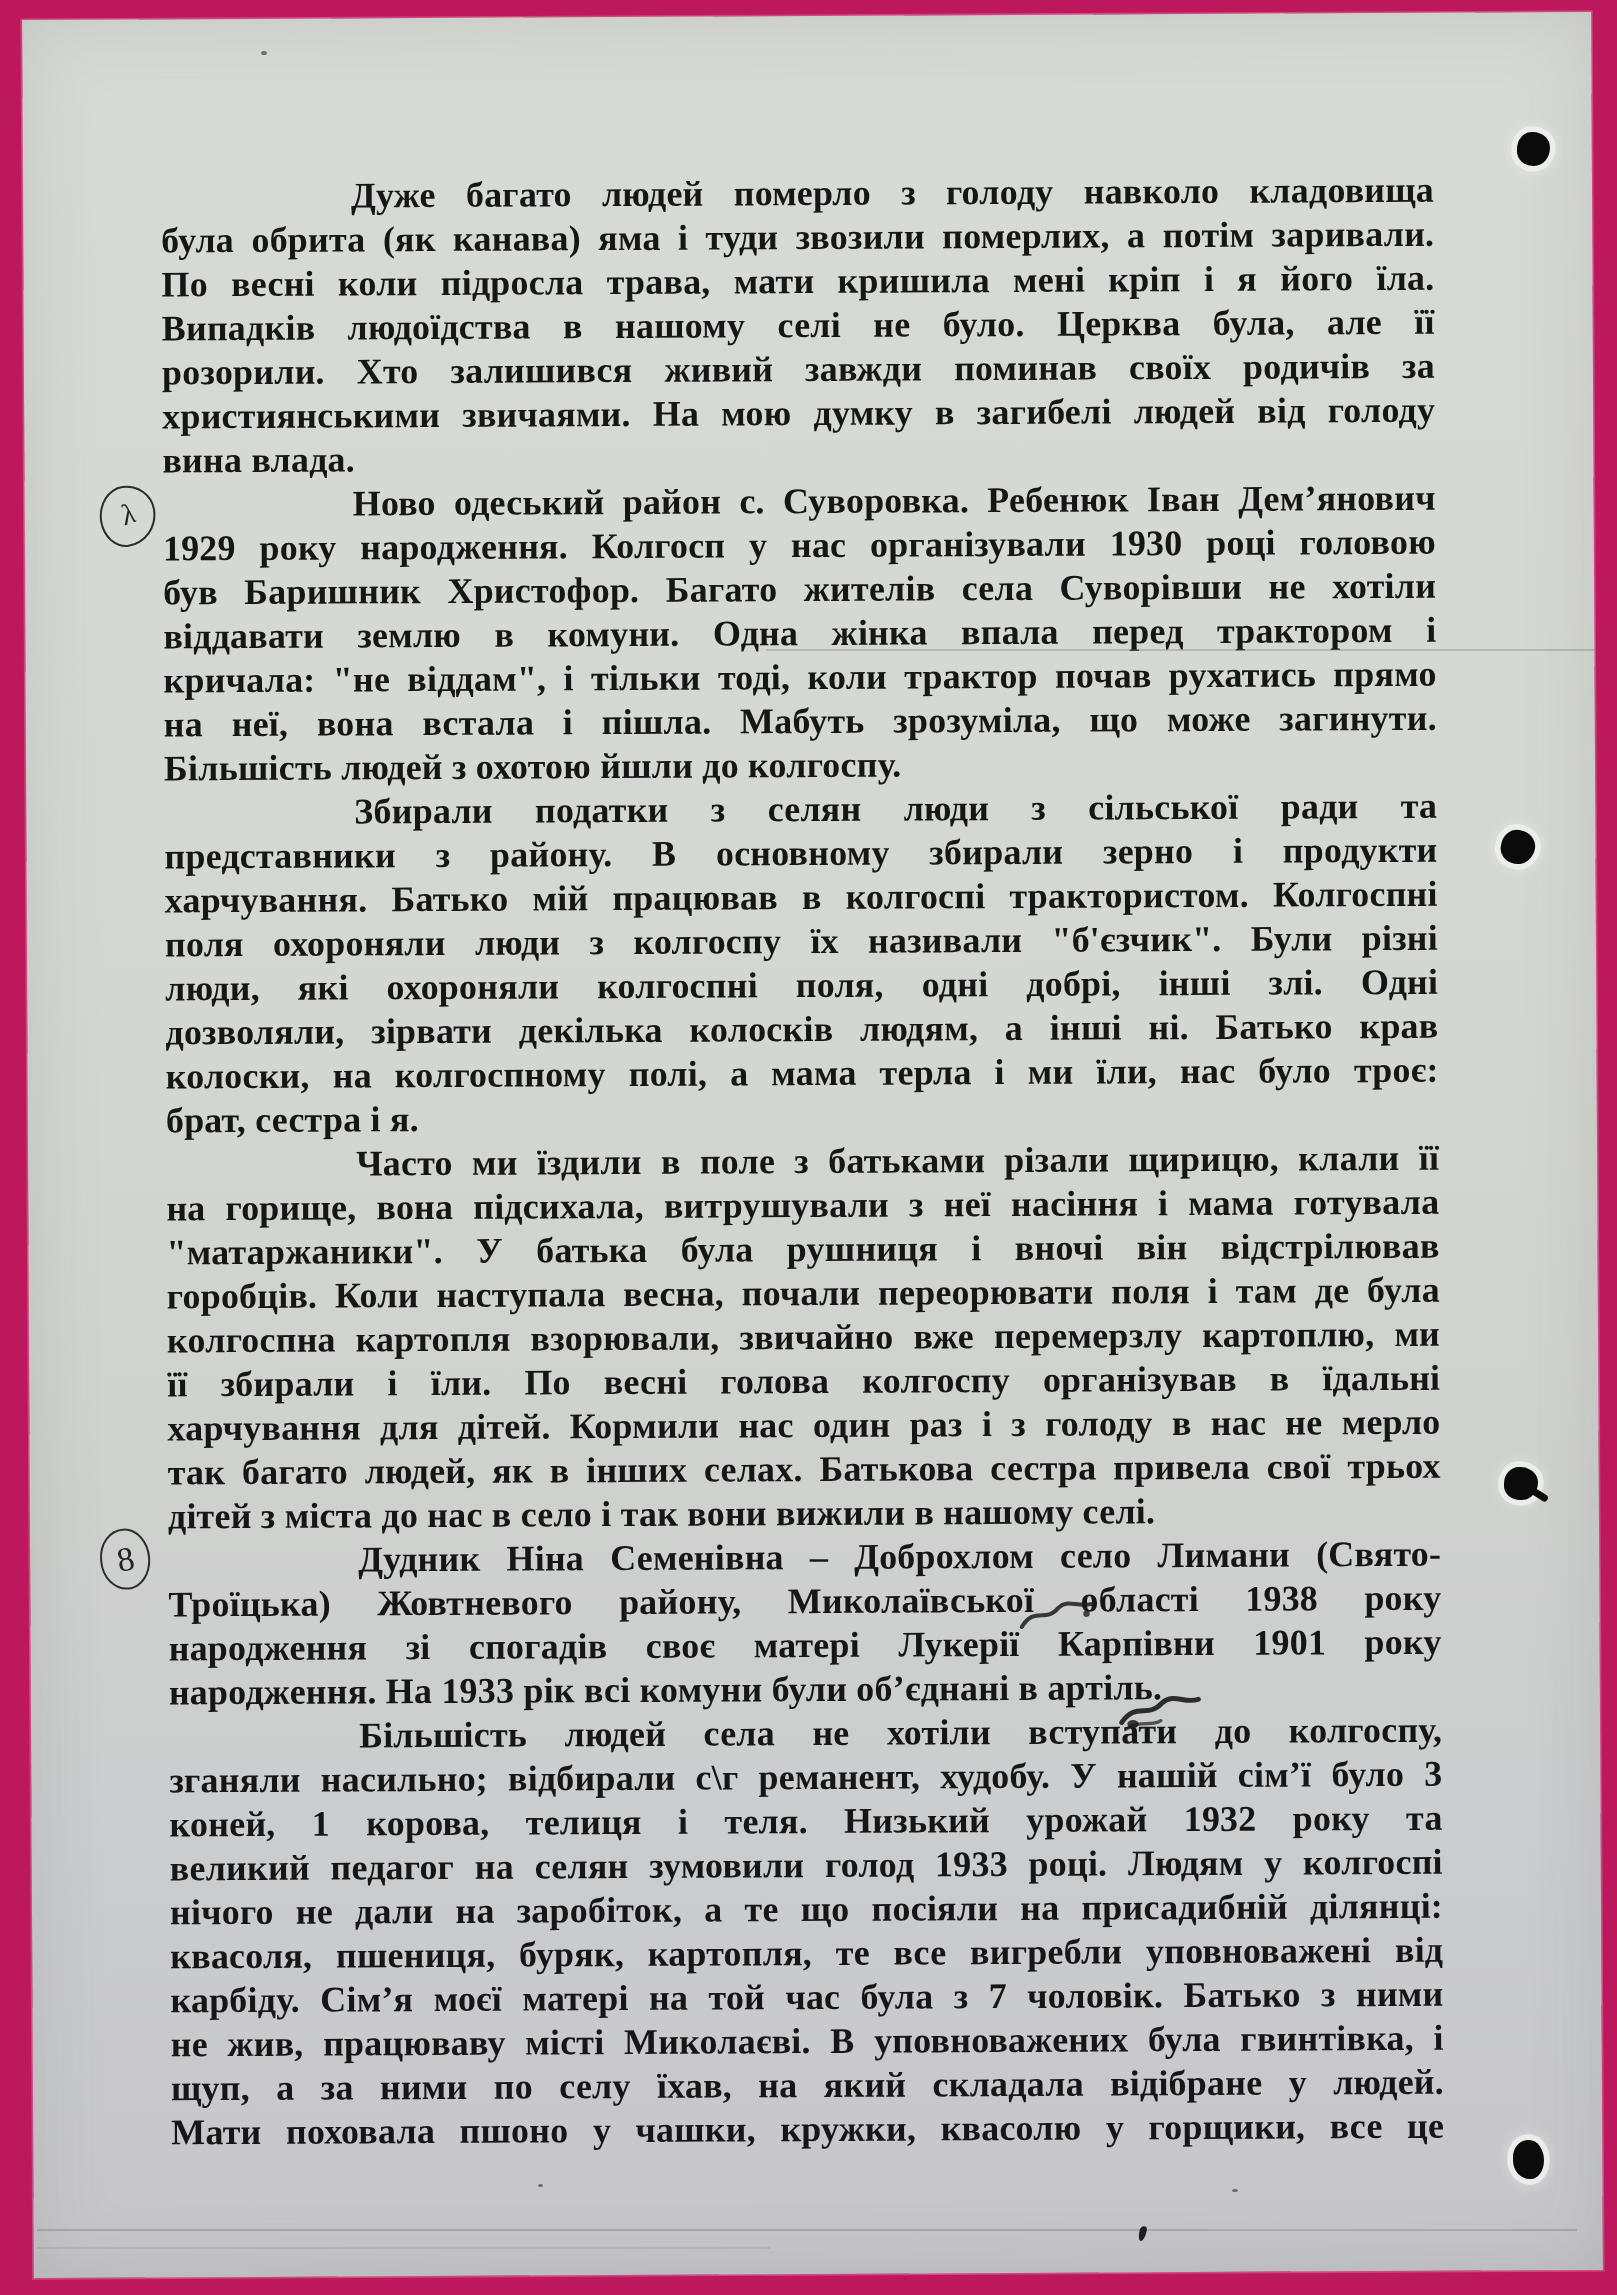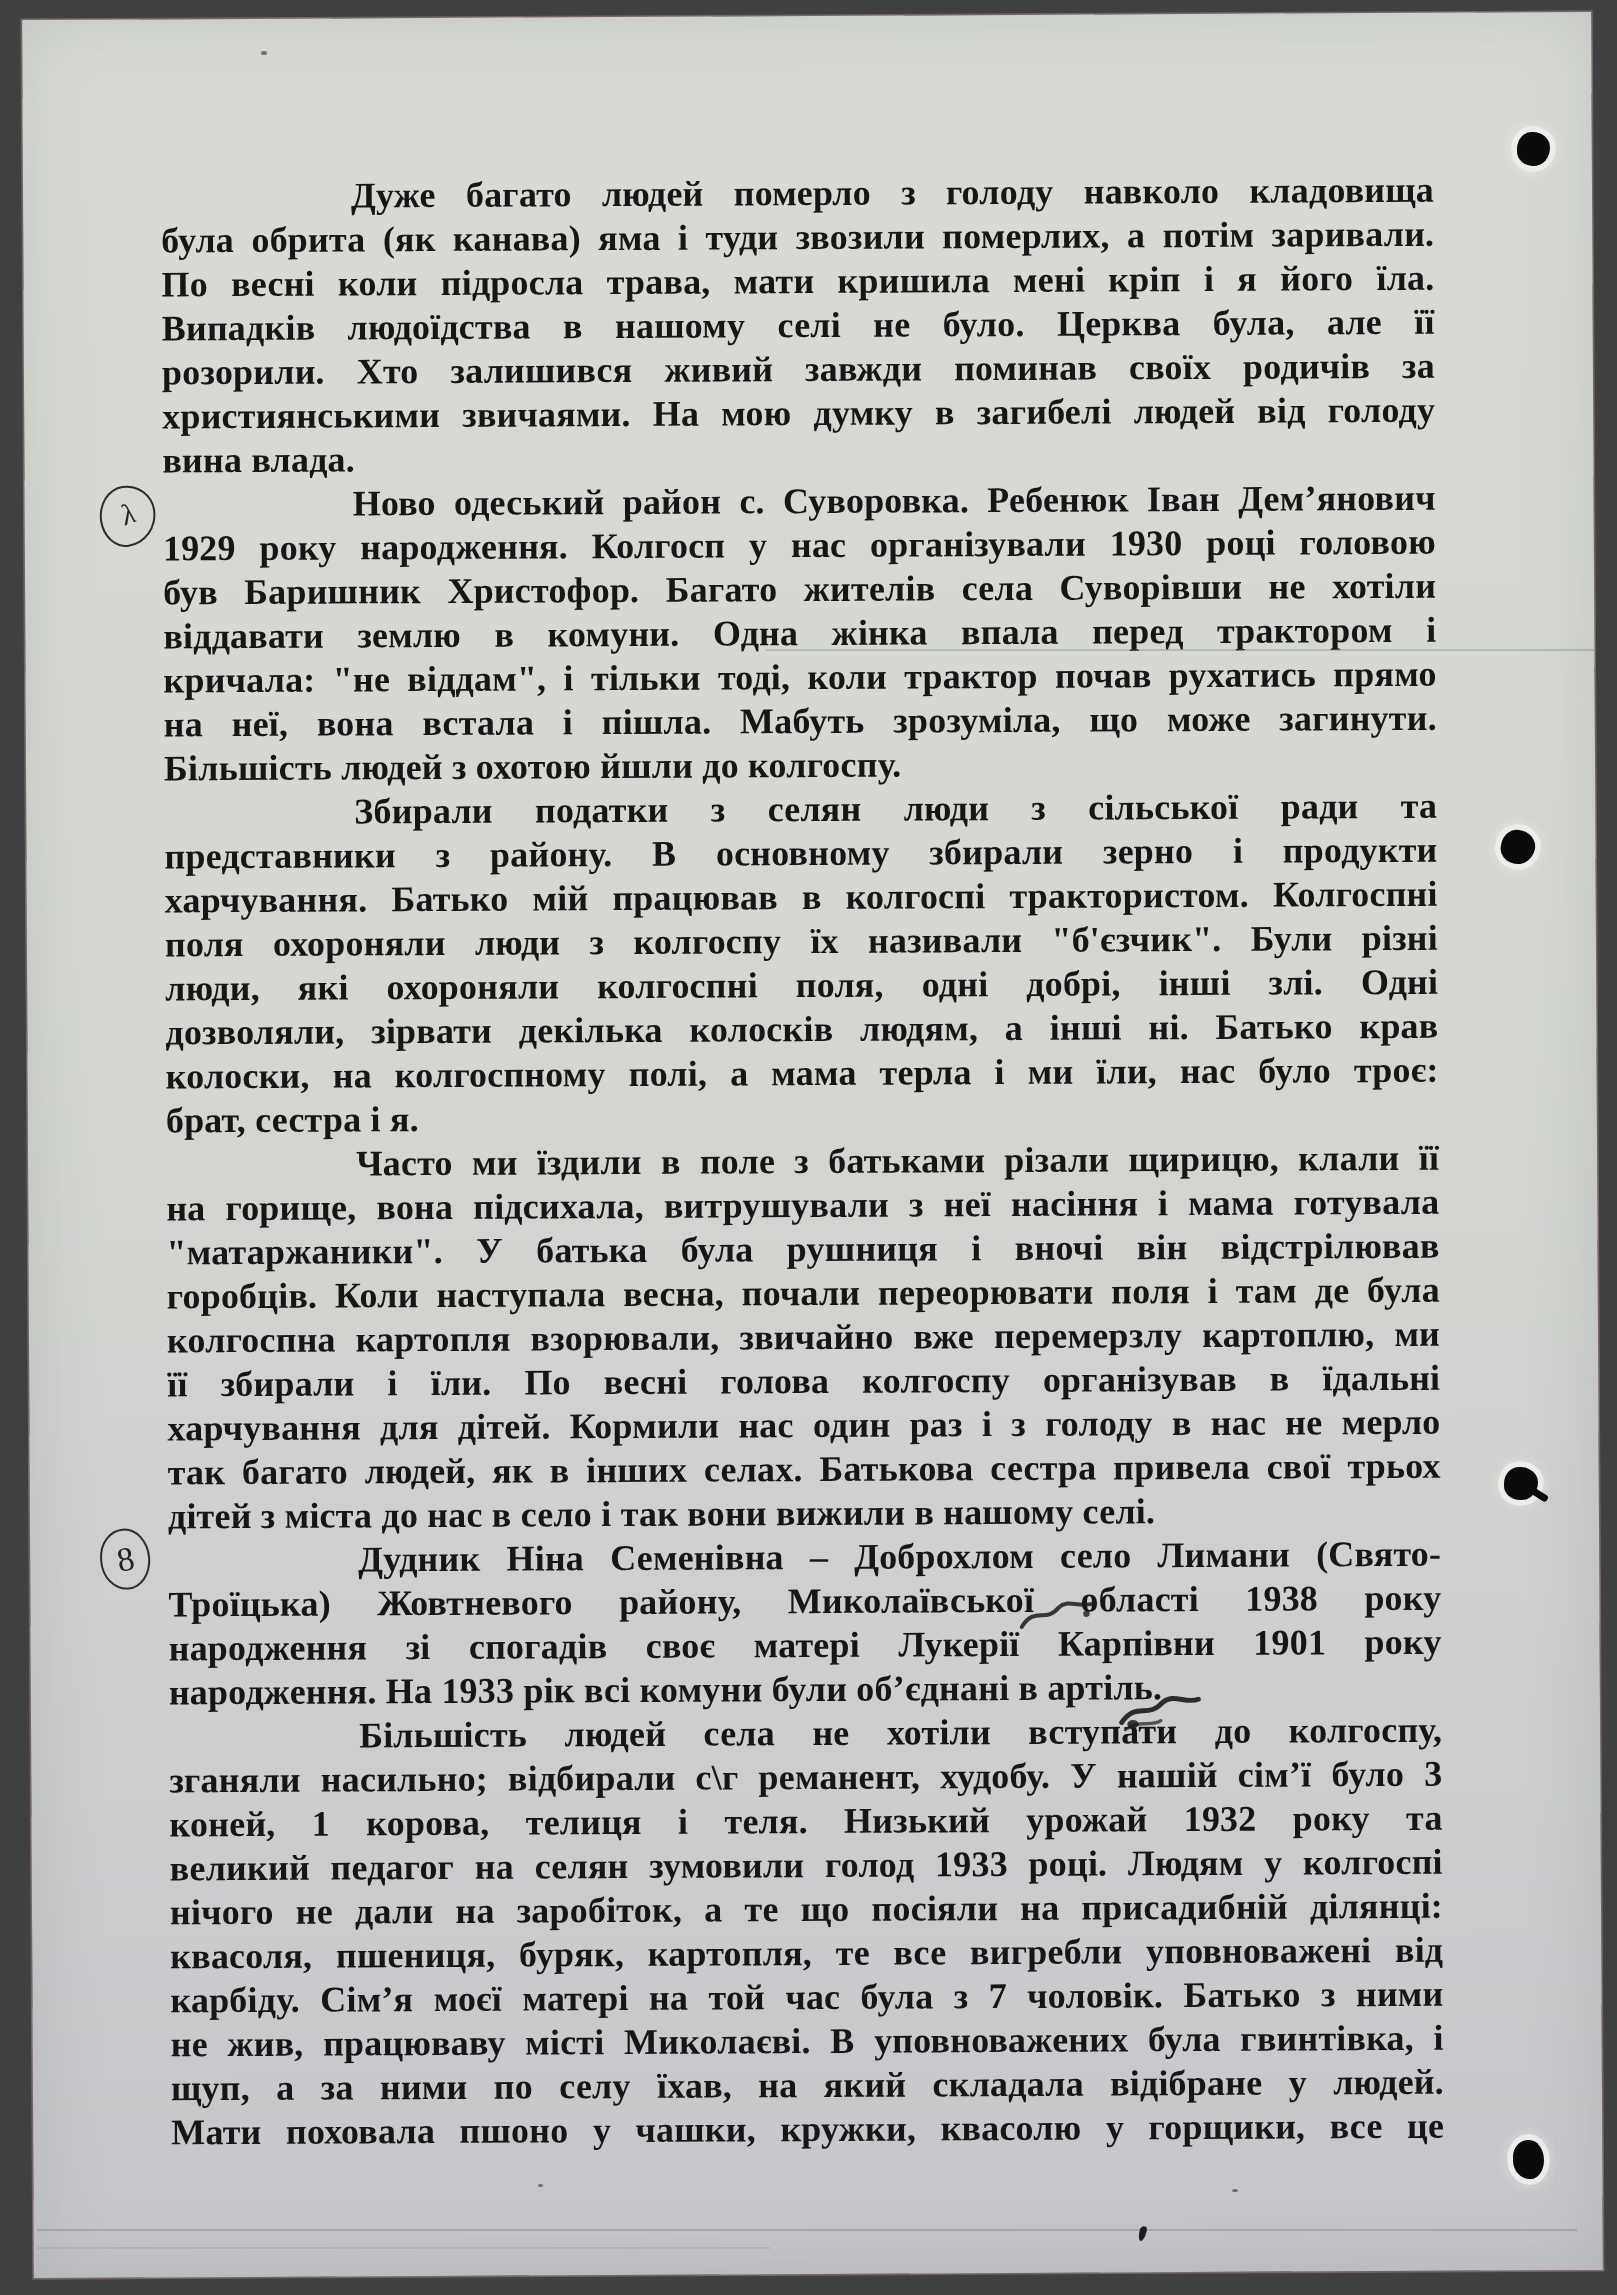--- a/index.html
+++ b/index.html
@@ -1,19 +1,19 @@
 <!DOCTYPE html>
 <html style="font-size:13px"><head>
 <meta charset="utf-8">
 <style>
   html,body{margin:0;padding:0;background:#060606;}
   .scan{
     position:relative;
     width:1618px;height:2295px;
-    background:#404040;
+    background:#be185d;
     overflow:hidden;
     font-family:"Liberation Serif","DejaVu Serif",serif;
   }
   .paper{
     position:absolute;
     left:28px;top:16.3px;right:21px;bottom:21px;
     background:linear-gradient(180deg,#d8dbd5 0%,#d5d8d2 38%,#d0d2cf 62%,#cbccce 82%,#c6c6ca 100%);
     transform:rotate(-0.3deg);
     box-shadow:0 0 0 1.6px rgba(255,195,225,0.28), inset 0 0 73px rgba(95,100,95,0.18);
   }

